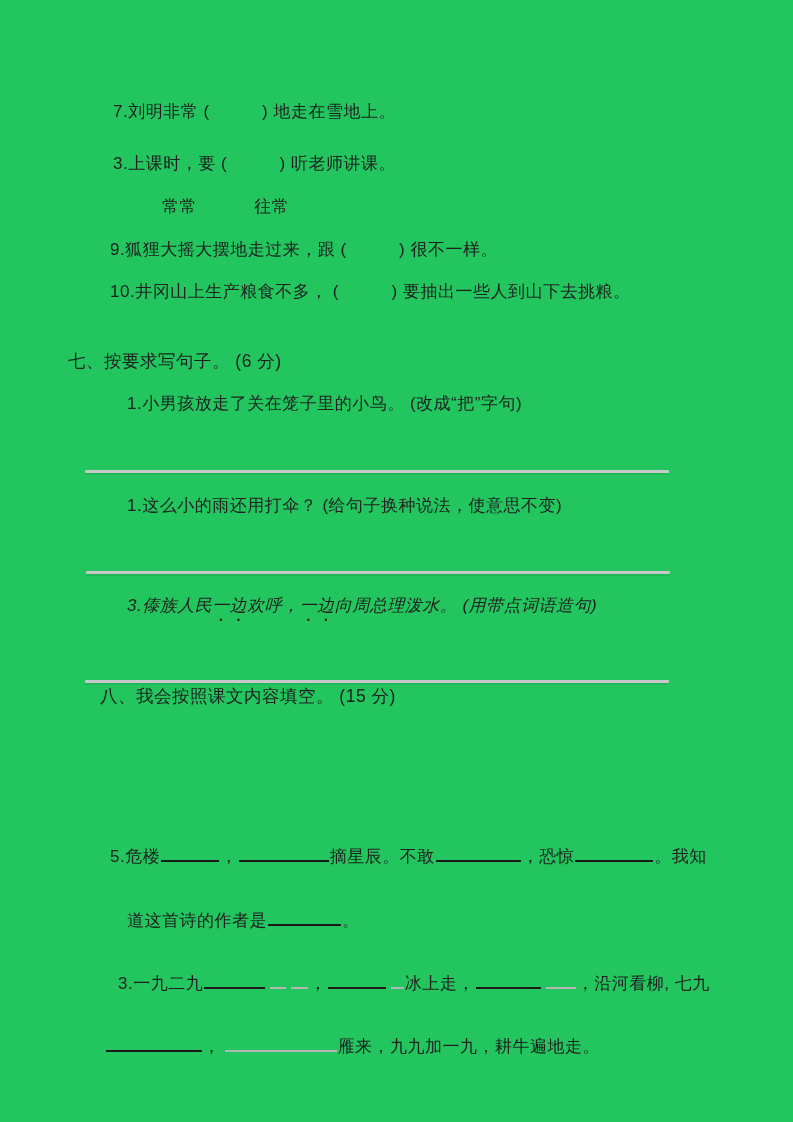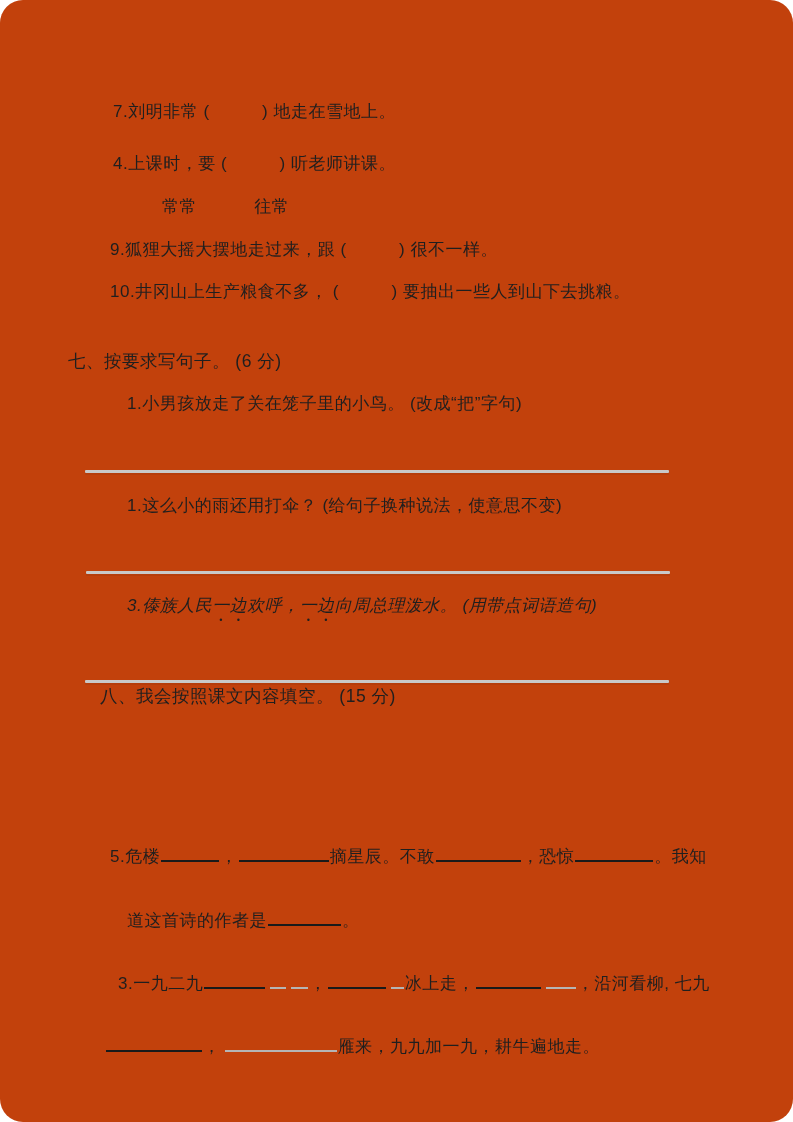--- a/index.html
+++ b/index.html
@@ -11,23 +11,22 @@
   * { margin: 0; padding: 0; box-sizing: border-box; }
   html, body { background: #ffffff; }
   body {
     width: 793px; height: 1122px;
     font-family: "Liberation Sans", "DejaVu Sans", sans-serif;
     color: var(--text-color);
   }
   .page {
     position: relative;
     width: 793px; height: 1122px;
-    background: #c2410c;
+    background: #22c55e;
     overflow: hidden;
-    border-radius: 23px;
   }
   .line {
     position: absolute;
     white-space: nowrap;
     font-size: 17px;
     line-height: 24px;
     letter-spacing: 0.5px;
   }
   .heading { font-size: 17.5px; }
   .seg { display: inline; }
@@ -54,21 +53,21 @@
   .bank-word { display: inline-block; }
   .bank-word + .bank-word { margin-left: 52px; }
 </style>
 </head>
 <body>
 
 <div class="page">
 
   <div class="line" style="left:113px; top:100px;">7.刘明非常 (　　　) 地走在雪地上。</div>
 
-  <div class="line" style="left:113px; top:152px;">4.上课时，要 (　　　) 听老师讲课。</div>
+  <div class="line" style="left:113px; top:152px;">3.上课时，要 (　　　) 听老师讲课。</div>
 
   <div class="line" style="left:162px; top:195px;">
     <span class="bank-word">常常</span>
     <span class="bank-word">往常</span>
   </div>
 
   <div class="line" style="left:110px; top:238px;">9.狐狸大摇大摆地走过来，跟 (　　　) 很不一样。</div>
 
   <div class="line" style="left:110px; top:280px;">10.井冈山上生产粮食不多， (　　　) 要抽出一些人到山下去挑粮。</div>
 

